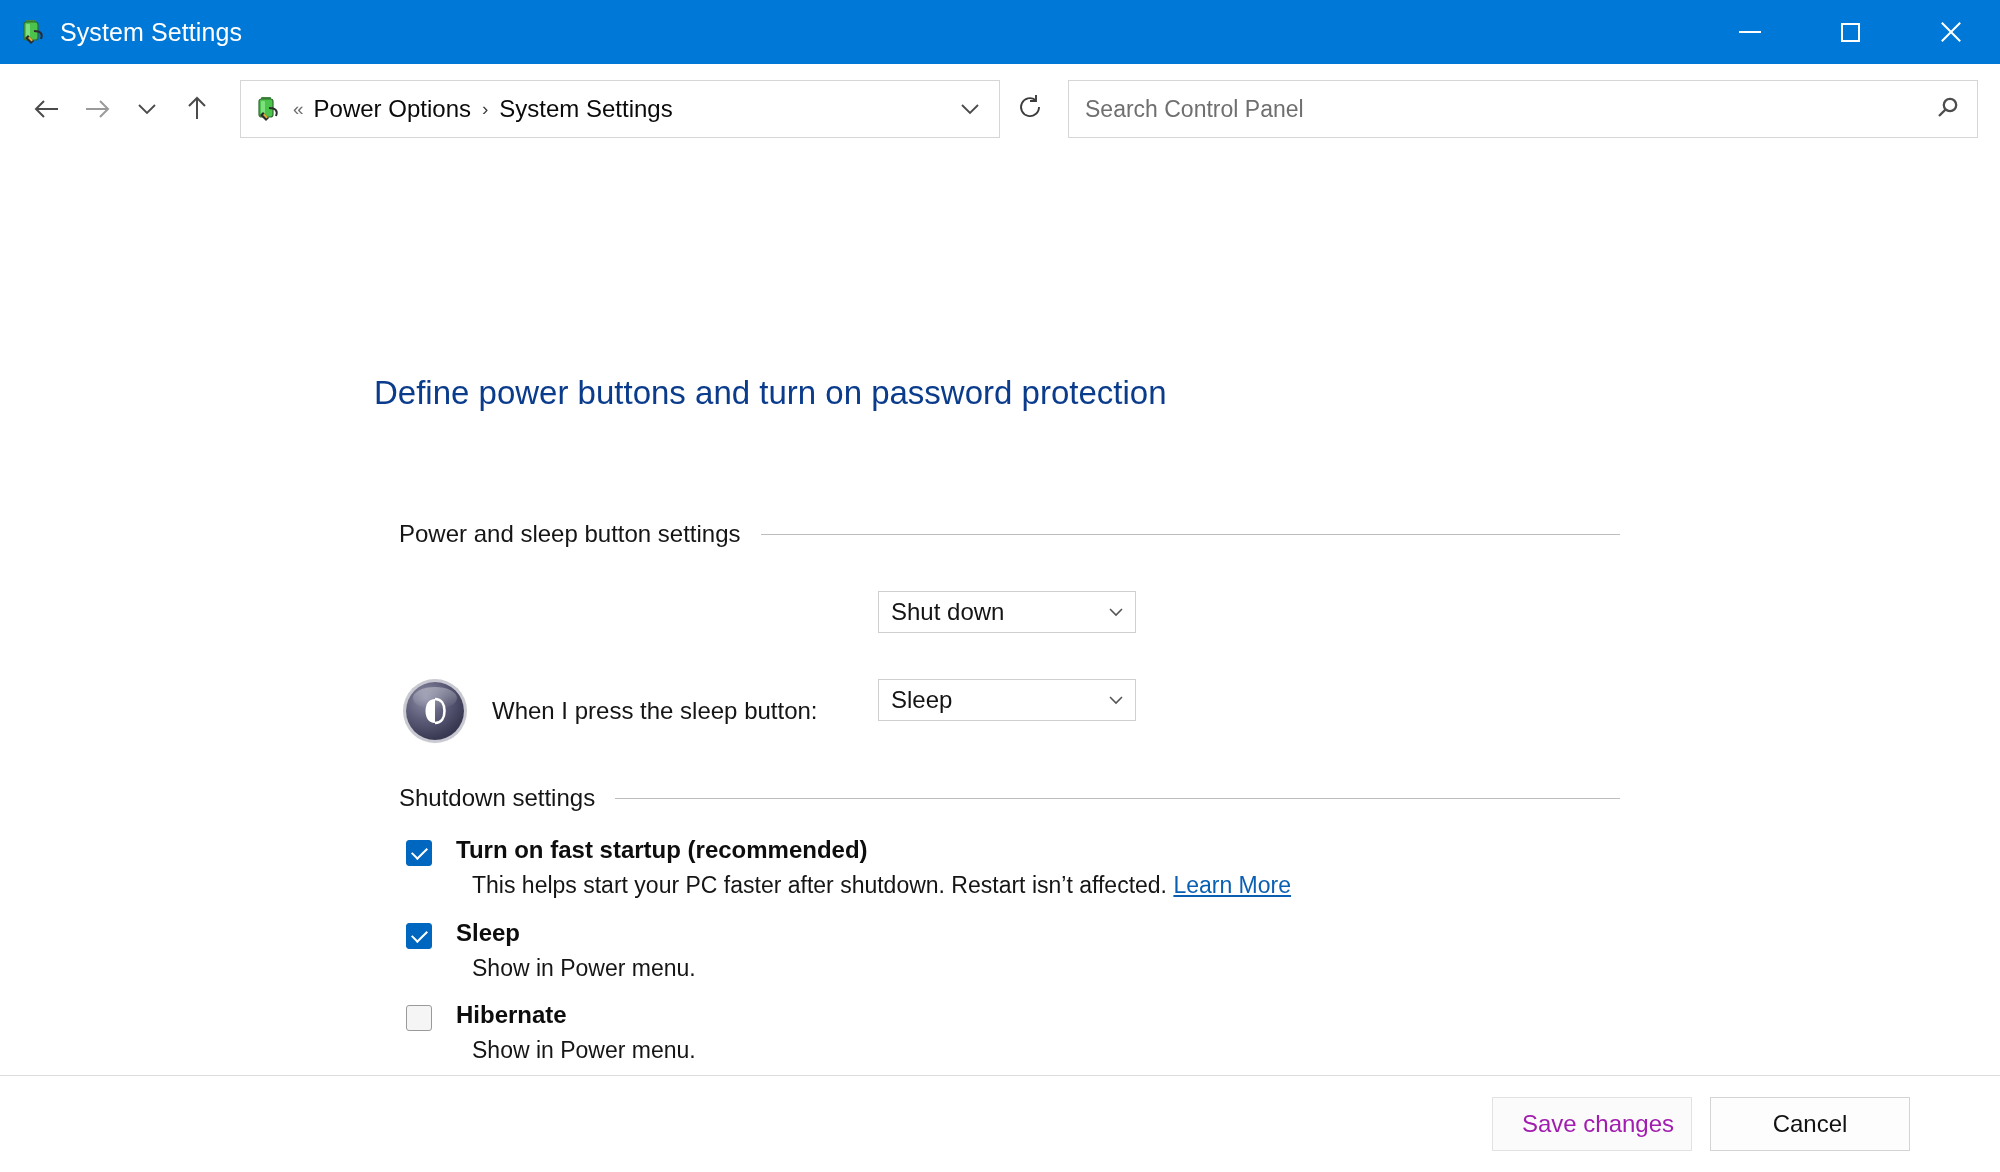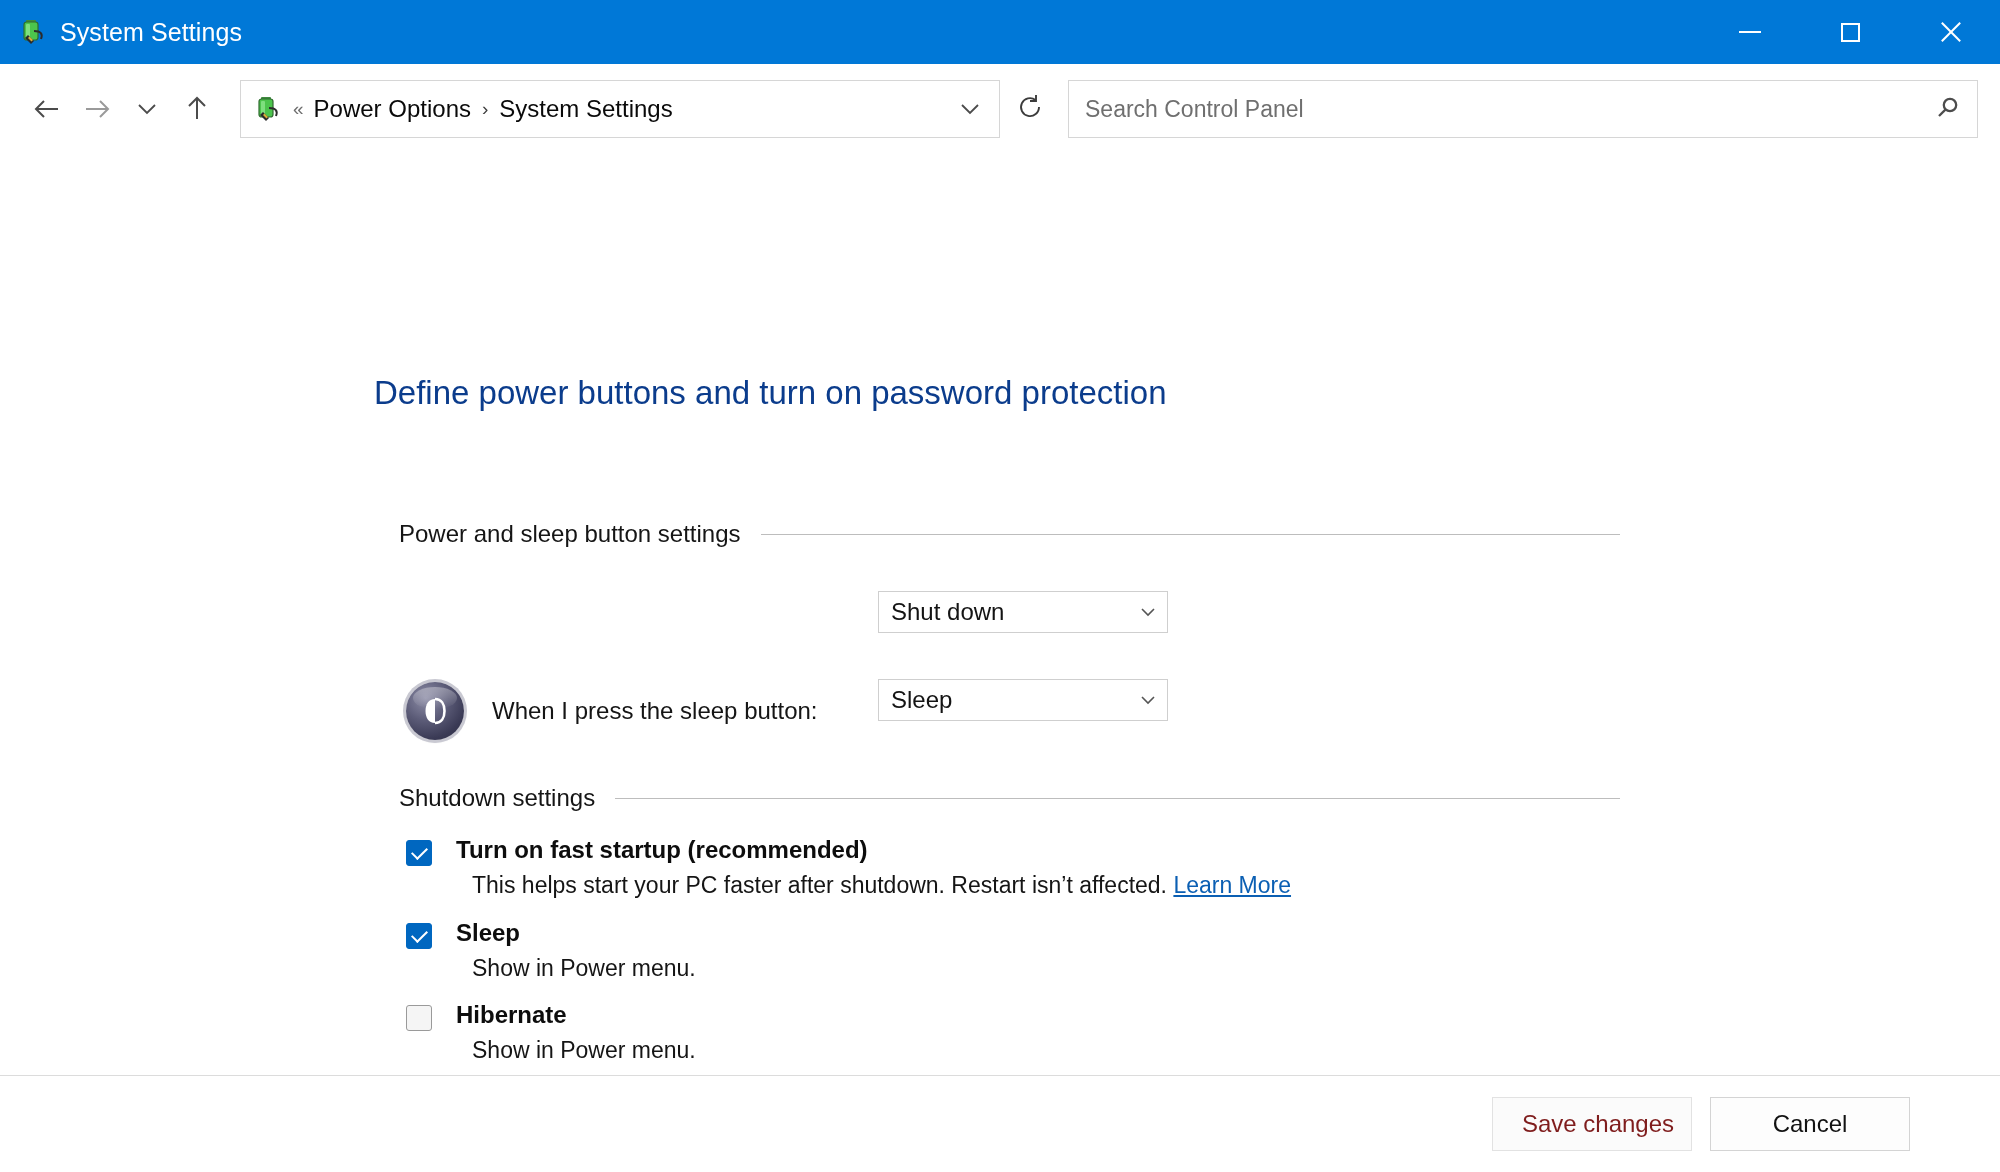--- a/index.html
+++ b/index.html
@@ -183,21 +183,21 @@
     position: absolute; inset: 0;
     display: flex; align-items: center; justify-content: center;
     z-index: 2;
   }
   .row-label {
     font-size: 24px; color: #151515; margin-left: 28px;
     white-space: nowrap;
   }
   .combo {
     position: absolute;
-    width: 290px; height: 42px;
+    width: 258px; height: 42px;
     border: 1px solid #cfcfcf;
     background: #fff;
     display: flex; align-items: center;
     padding: 0 8px 0 12px;
   }
   #combo-power { left: 878px; top: 437px; }
   #combo-sleep { left: 878px; top: 525px; }
   .combo .val {
     flex: 1 1 auto; font-size: 24px; color: #141414;
     white-space: nowrap; overflow: hidden;
@@ -249,21 +249,21 @@
   }
   .btn {
     min-width: 200px; height: 54px;
     border: 1px solid #d4d4d4;
     background: #fdfdfd;
     font-family: "Liberation Sans", sans-serif;
     font-size: 24px;
     color: #121212;
     display: flex; align-items: center; justify-content: center;
   }
-  .btn.disabled { color: #7f1d1d; background: #fbfbfb; border-color: #e2e2e2; padding-left: 12px; }
+  .btn.disabled { color: #a21caf; background: #fbfbfb; border-color: #e2e2e2; padding-left: 12px; }
 </style>
 </head>
 <body>
 
 <div class="titlebar">
   <div class="titlebar-icon">
     <svg width="26" height="28" viewBox="0 0 26 28">
       <rect x="6" y="2" width="10" height="3" rx="1" fill="#3f8a3f"></rect>
       <rect x="4" y="4" width="14" height="18" rx="2.5" fill="#4cc44c" stroke="#2f6b2f" stroke-width="1.2"></rect>
       <rect x="6" y="6" width="4" height="14" rx="1" fill="#8fe88f" opacity=".75"></rect>

